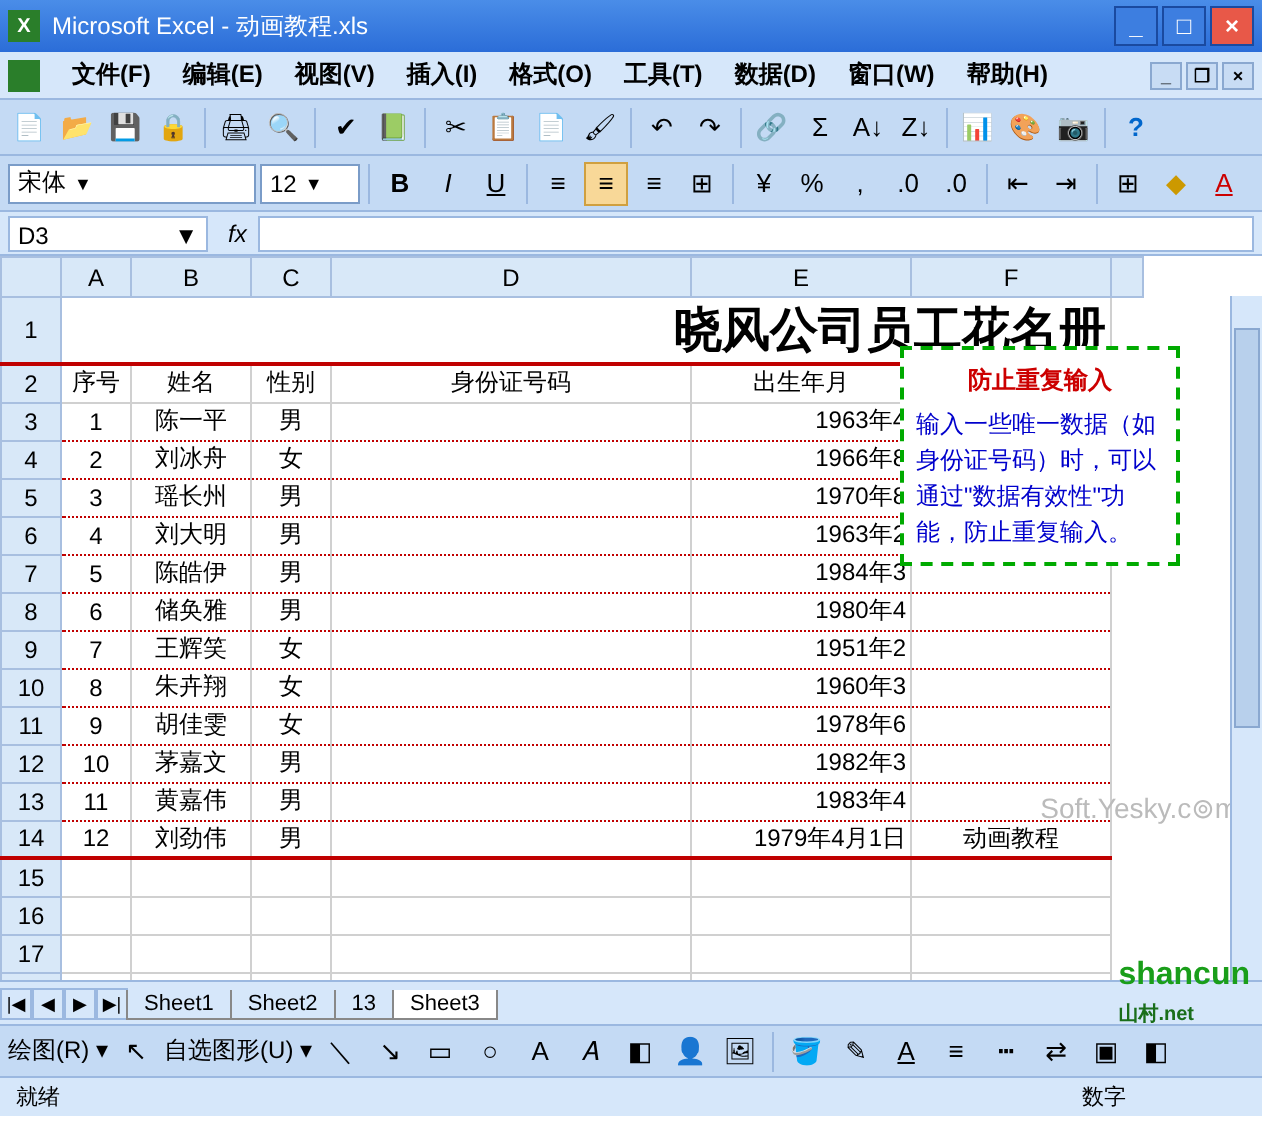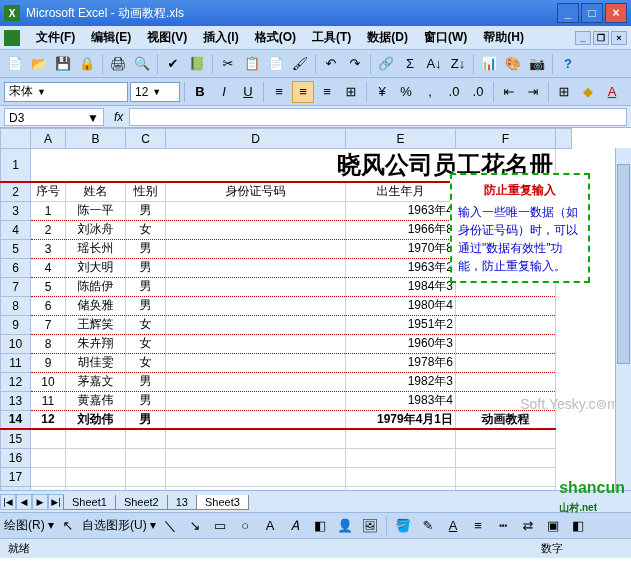--- a/index.html
+++ b/index.html
@@ -29,21 +29,21 @@
 .fxinput { flex:1; background:#fff; border:1px solid #9bb8e0; height:18px; margin-right:4px; }
 .gridwrap { position:relative; height:362px; overflow:hidden; background:#fff; }
 .grid { border-collapse:collapse; font-size:12px; table-layout:fixed; }
 .grid th { background:#d8e8f8; border:1px solid #a8bfe0; font-weight:normal; text-align:center; height:20px; }
 .grid td { border:1px solid #d0d0d0; height:19px; padding:0 2px; overflow:hidden; white-space:nowrap; }
 .grid .rowh { background:#d8e8f8; border:1px solid #a8bfe0; text-align:center; width:30px; }
 .hdr-title { font-family:Liberation Sans, sans-serif; font-size:24px; font-weight:bold; text-align:right; }
 .colhdr { text-align:center; color:#000; }
 .datarow td { border-bottom:1px dotted #c00000; border-top:1px dotted #c00000; }
 .redsolid td { border-top:2px solid #c00000 !important; }
-.redsolidb td { border-bottom:2px solid #c00000 !important;font-weight:bold; }
+.redsolidb td { border-bottom:2px solid #c00000 !important; }
 .centered { text-align:center; }
 .tip { position:absolute; left:450px; top:45px; width:140px; border:2px dashed #0a0; background:#fff; padding:6px; font-size:12px; line-height:1.5; }
 .tip .tiptitle { color:#c00; font-weight:bold; text-align:center; margin-bottom:4px; }
 .tip .tipbody { color:#00c; }
 .watermark { position:absolute; right:12px; bottom:78px; color:#bbb; font-size:14px; }
 .logo { position:absolute; right:6px; bottom:48px; font-size:16px; font-weight:bold; }
 .logo .g { color:#1a9e1a; } .logo .b { color:#1a6e1a; font-size:10px; }
 .tabarea { height:22px; background:#d6e7fa; border-top:1px solid #9bb8e0; display:flex; align-items:center; font-size:11px; }
 .tabnav { width:16px; height:16px; background:#d6e7fa; border:1px solid #9bb8e0; display:flex; align-items:center; justify-content:center; font-size:9px; }
 .tab { background:#fff; border:1px solid #888; border-top:none; padding:1px 8px; margin-left:-1px; }

